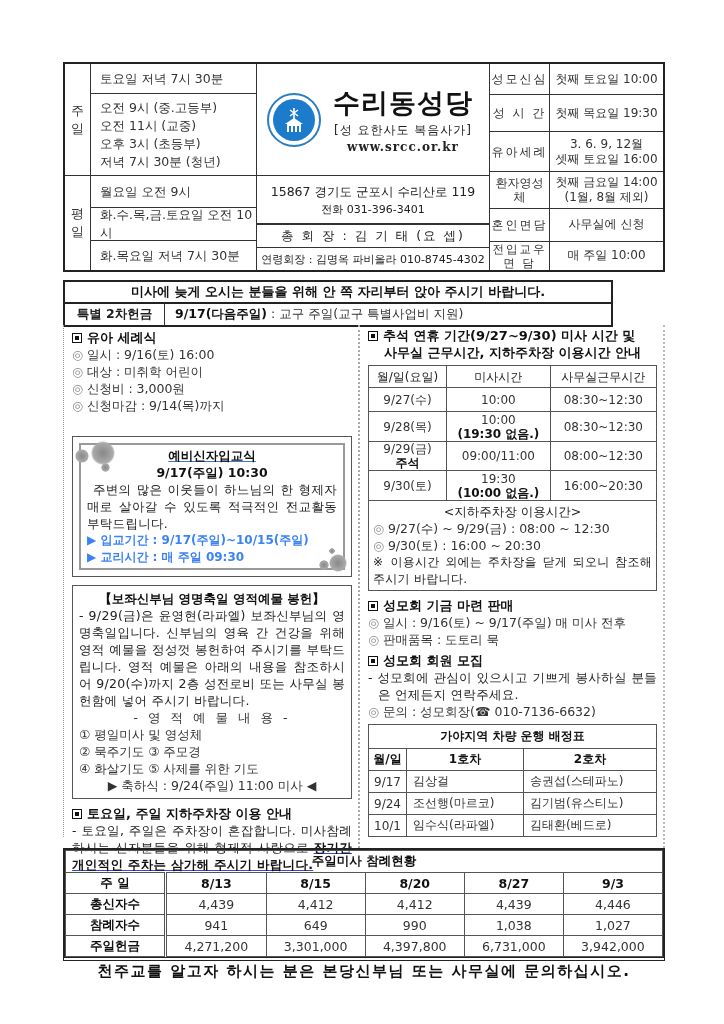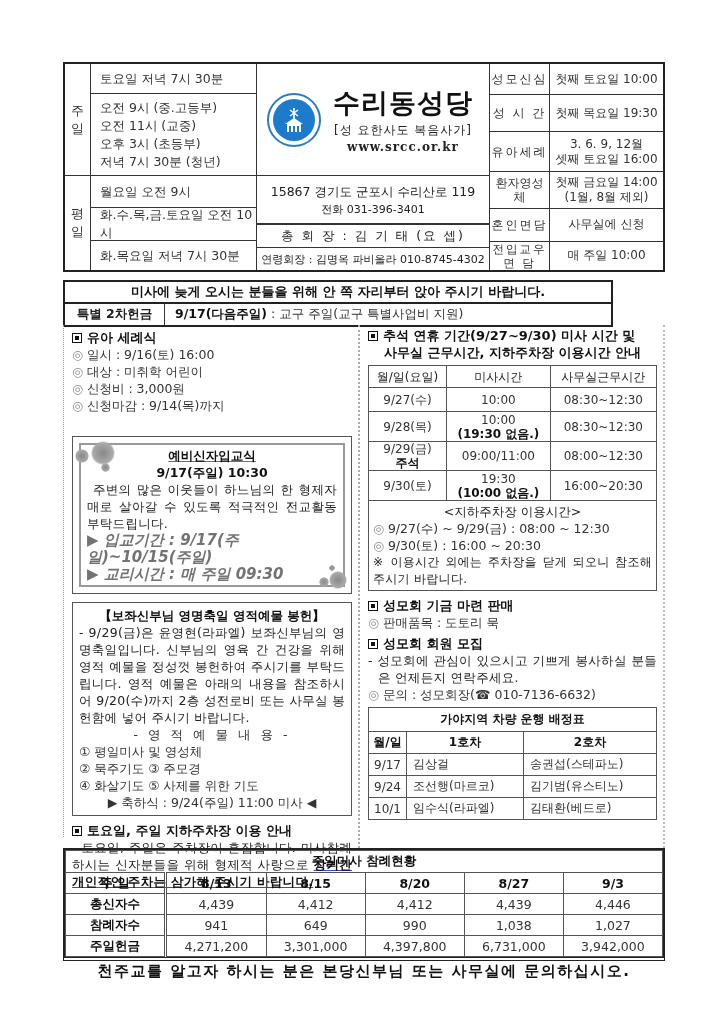--- a/index.html
+++ b/index.html
@@ -57,21 +57,21 @@
   .line { font-size: 12.5px; color: #333; line-height: 17px; }
   .bullet-o { color: #888; margin-right: 4px; }
 
   .info-box { border: 1px solid #555; margin-top: 10px; padding: 6px 8px; position: relative; }
   .info-box.deco { padding: 10px 14px 10px 14px; }
   .deco-frame { position: absolute; left: 6px; top: 6px; right: 6px; bottom: 6px; border: 2px solid #999; pointer-events: none; }
   .dot { position: absolute; border-radius: 50%; background: radial-gradient(circle, #888 0%, #aaa 60%, rgba(255,255,255,0) 72%); }
   .box-title { text-align: center; font-size: 12.5px; font-weight: bold; color: #111; text-decoration: underline; text-decoration-color: #3a7bd5; line-height: 17px; }
   .box-sub { text-align: center; font-size: 12.5px; font-weight: bold; color: #111; line-height: 17px; }
   .just { text-align: justify; text-align-last: left; font-size: 12.5px; line-height: 17px; color: #222; letter-spacing: 0.3px; }
-  .arrow-line { font-size: 15px; font-weight: bold; color: #737373; line-height: 17px; font-style: italic; }
+  .arrow-line { font-size: 12px; font-weight: bold; color: #3b82f6; line-height: 17px; }
 
   .offering-box { border: 1px solid #555; margin-top: 8px; padding: 4px 6px; }
   .center-bold { text-align: center; font-size: 12.5px; font-weight: bold; line-height: 17px; color: #111; }
   .center { text-align: center; font-size: 12.5px; line-height: 17px; color: #333; }
 
   .underline-b { text-decoration: underline; text-decoration-color: #3a4ad5; font-weight: bold; color: #111; }
 
   table { border-collapse: collapse; width: 100%; }
   .mass-tbl td, .mass-tbl th { border: 1px solid #555; font-size: 12px; text-align: center; line-height: 14px; color: #333; }
   .mass-tbl th { height: 22px; font-weight: normal; color: #222; }
@@ -289,20 +289,21 @@
     <div class="parking-box">
       <div class="center-bold" style="font-weight:normal;color:#222;">&lt;지하주차장 이용시간&gt;</div>
       <div class="line"><span class="bullet-o">◎</span><span>9/27(수) ~ 9/29(금) : 08:00 ~ 12:30</span></div>
       <div class="line"><span class="bullet-o">◎</span><span>9/30(토) : 16:00 ~ 20:30</span></div>
       <div class="just" style="font-size:12px;">※ 이용시간 외에는 주차장을 닫게 되오니 참조해주시기 바랍니다.</div>
     </div>
   </div>
 
   <div style="margin-top:6px;">
     <div class="sec-title"><span class="sq"></span><span>성모회 기금 마련 판매</span></div>
+    <div class="line"><span class="bullet-o">◎</span><span>일시 : 9/16(토) ~ 9/17(주일) 매 미사 전후</span></div>
     <div class="line"><span class="bullet-o">◎</span><span>판매품목 : 도토리 묵</span></div>
   </div>
 
   <div style="margin-top:4px;">
     <div class="sec-title"><span class="sq"></span><span>성모회 회원 모집</span></div>
     <div class="just" style="padding-left:10px;text-indent:-10px;">- 성모회에 관심이 있으시고 기쁘게 봉사하실 분들은 언제든지 연락주세요.</div>
     <div class="line"><span class="bullet-o">◎</span><span>문의 : 성모회장(☎ 010-7136-6632)</span></div>
   </div>
 
   <table class="car-tbl">

